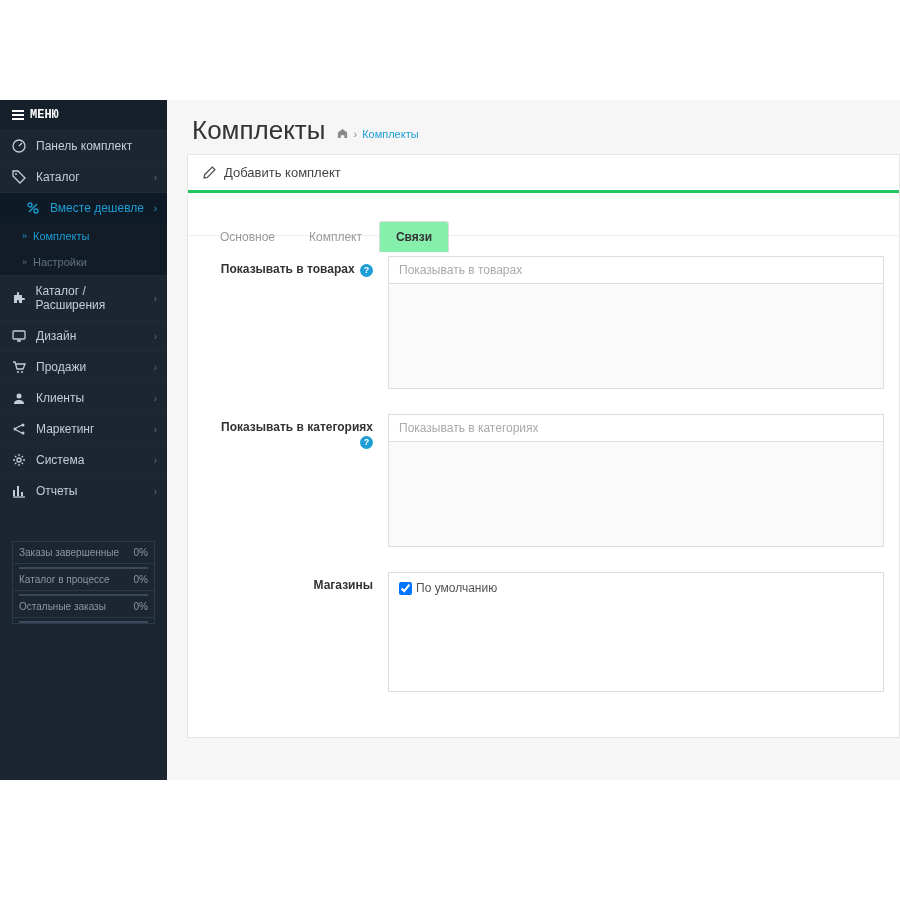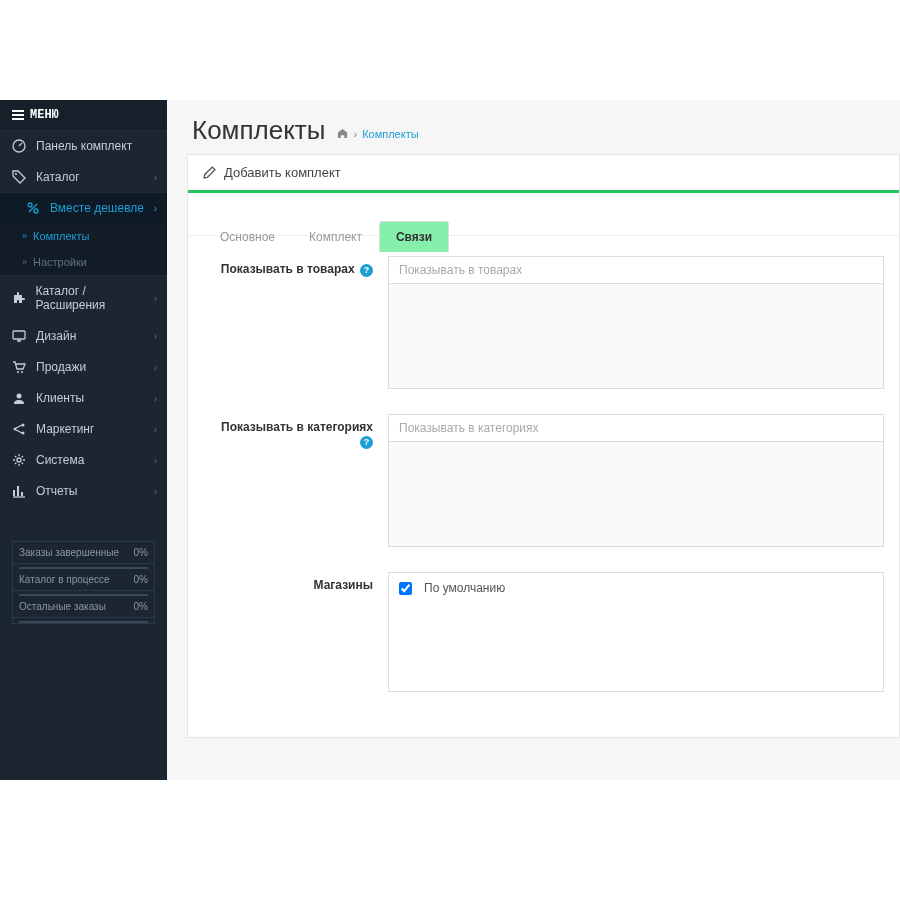--- a/index.html
+++ b/index.html
@@ -35,21 +35,21 @@
 .tab.active { color: #333; font-weight: 600; border-color: #ddd; border-bottom: 1px solid #fff; background: #86efac; border-radius: 3px 3px 0 0; }
 .form-body { padding: 20px 15px; }
 .form-row { display: flex; margin-bottom: 25px; }
 .form-label { width: 185px; text-align: right; padding-right: 15px; padding-top: 6px; font-size: 12px; color: #333; font-weight: 600; }
 .help-q { display: inline-flex; width: 13px; height: 13px; border-radius: 50%; background: #1d9ed6; color: #fff; font-size: 9px; align-items: center; justify-content: center; margin-left: 2px; }
 .form-control-wrap { flex: 1; }
 .input-box { width: 100%; border: 1px solid #ddd; background: #fff; padding: 6px 10px; font-size: 12px; color: #333; }
 .input-box::placeholder { color: #aaa; }
 .scroll-area { height: 105px; border: 1px solid #ddd; border-top: none; background: #fafafa; overflow-y: auto; }
 .checkbox-area { border: 1px solid #ddd; background: #fff; padding: 8px 10px; height: 120px; }
-.checkbox-item { display: flex; align-items: center; gap: 12px; font-size: 12px; color: #555; }
+.checkbox-item { display: flex; align-items: center; gap: 4px; font-size: 12px; color: #555; }
 svg { display: block; }
 </style>
 </head>
 <body>
 
 <div class="wrapper">
   <div class="sidebar">
     <div class="menu-header">
       <span class="bars">
         <svg width="12" height="10" viewBox="0 0 12 10">

